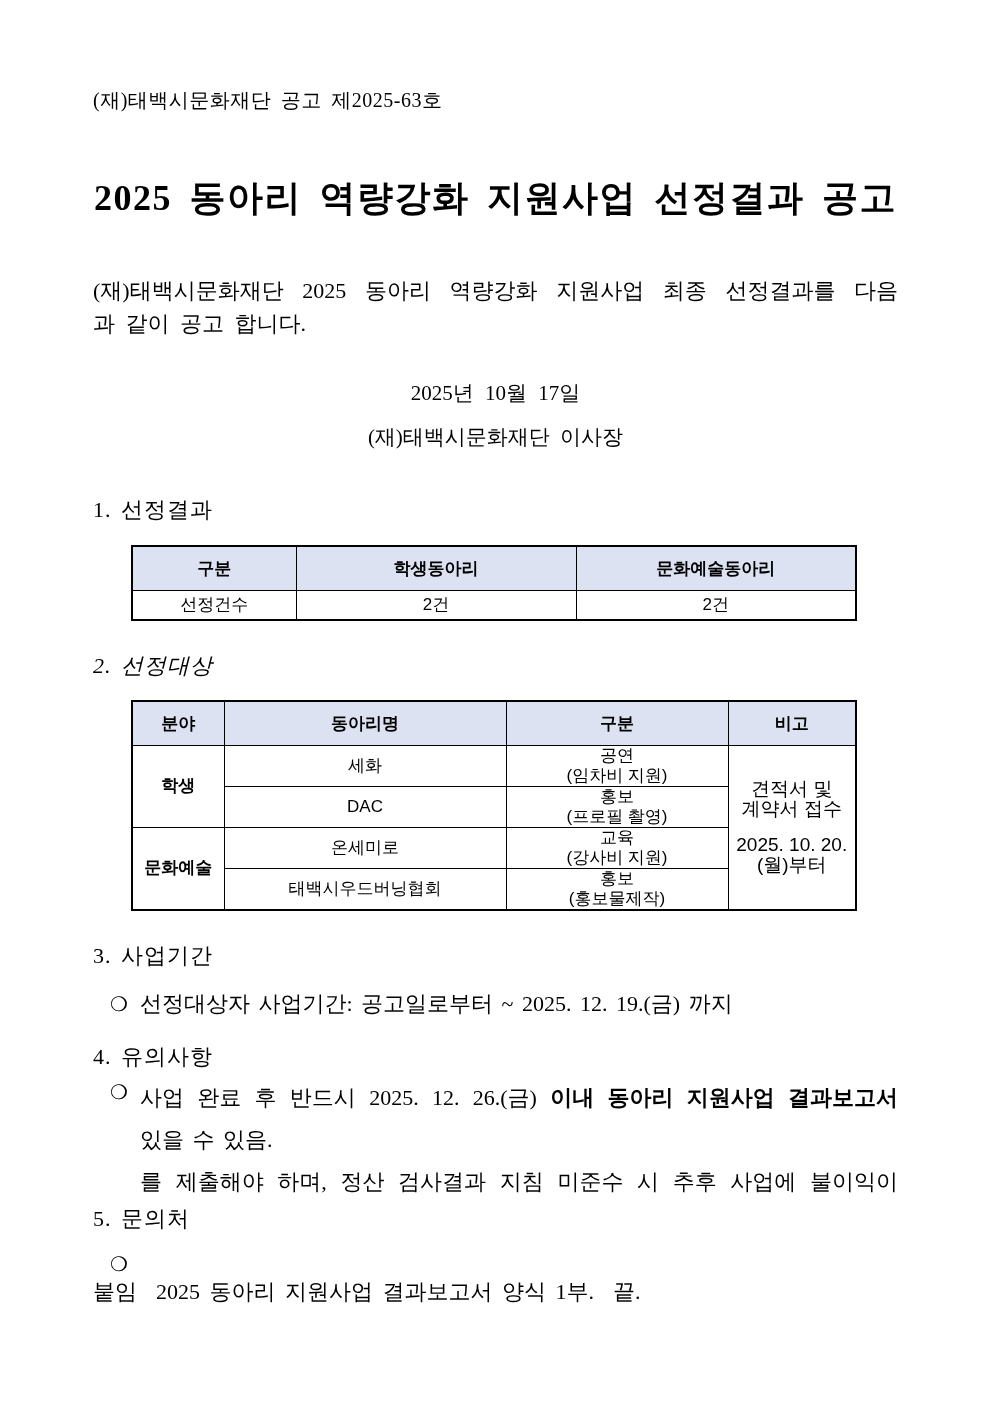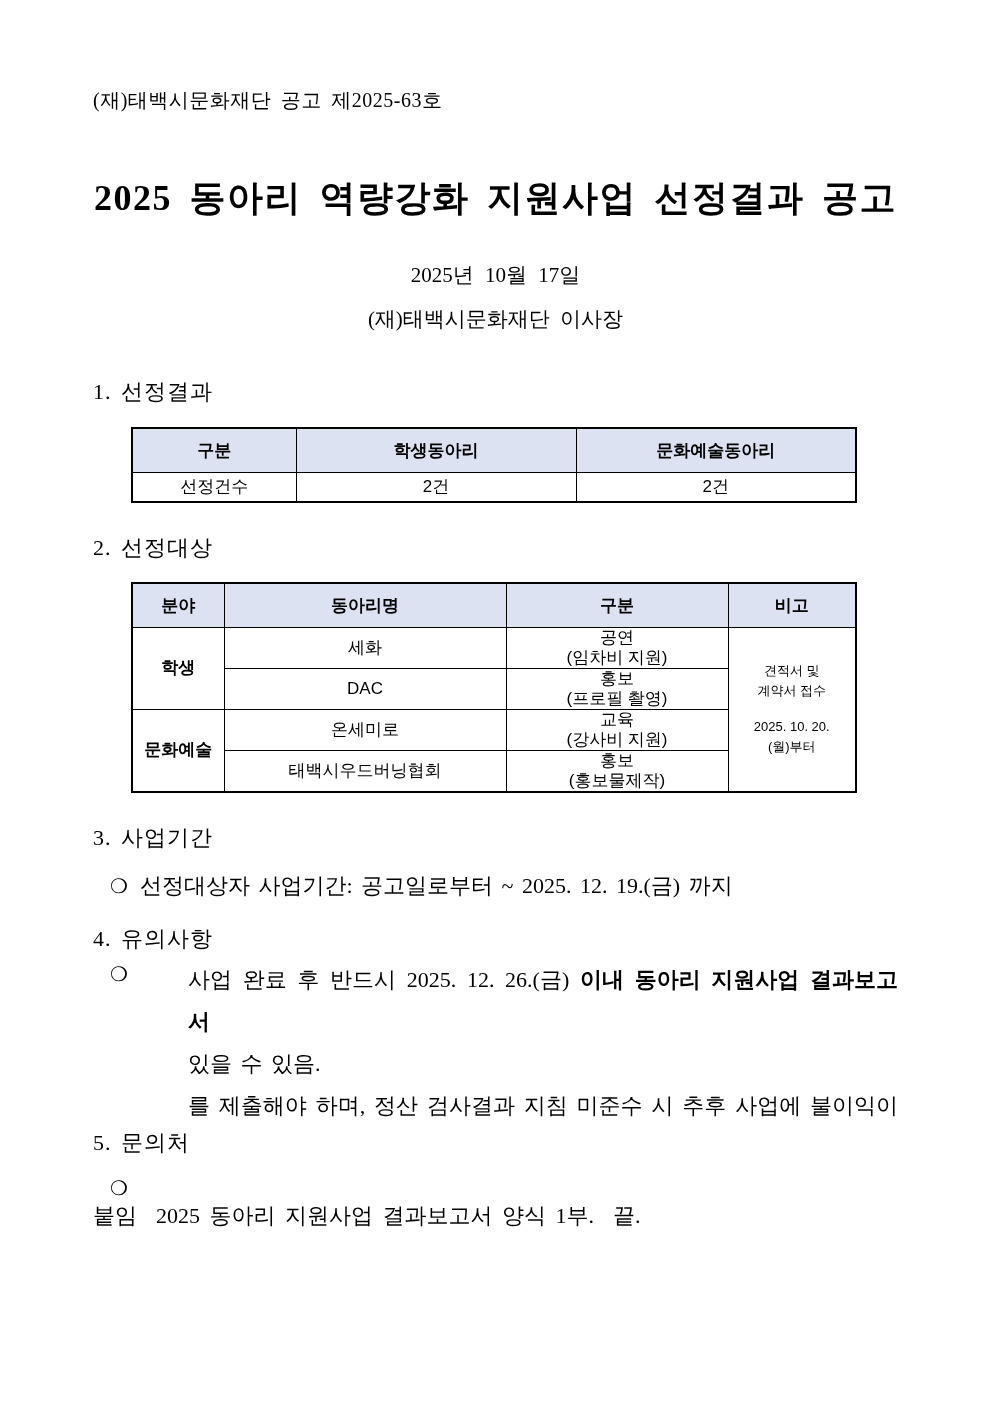--- a/index.html
+++ b/index.html
@@ -27,21 +27,21 @@
   }
   .intro { margin-top: 52px; font-size: 22px; line-height: 33px; word-spacing: 5px; }
   .intro .l1 { text-align: justify; text-align-last: justify; }
   .intro .l2 { text-align: left; }
 
   .date-line { margin-top: 40px; text-align: center; font-size: 21px; line-height: 26px; word-spacing: 6px; }
   .signer-line { margin-top: 18px; text-align: center; font-size: 21px; line-height: 26px; word-spacing: 5px; }
 
   .sec-heading { font-size: 22px; line-height: 28px; letter-spacing: 1px; word-spacing: 3px; }
   .sh1 { margin-top: 46px; }
-  .sh2 { margin-top: 31px; }
+  .sh2 { margin-top: 31px; font-style: italic; }
   .sh3 { margin-top: 31px; }
   .sh4 { margin-top: 24px; }
   .sh5 { margin-top: 2px; }
 
   table {
     border-collapse: collapse;
     table-layout: fixed;
     margin-left: 38px;
     width: 724px;
     font-family: "Liberation Sans", "DejaVu Sans", sans-serif;
@@ -55,56 +55,60 @@
   th {
     background: #dce2f1;
     font-weight: bold;
     height: 44px;
     font-size: 17px;
   }
   .t1 td { height: 30px; }
   .t2 td { height: 41px; line-height: 20px; }
   .t2 .field-cell { font-weight: bold; }
   .cat-cell div { line-height: 20px; }
-  .note-cell { font-size: 13px; line-height: 21px; border-radius: 18px; }
+  .note-cell { font-size: 19px; line-height: 21px; border-radius: 18px; }
   .note-gap { height: 16px; }
 
   .bullet-item {
     position: relative;
     padding-left: 47px;
     font-size: 22px; line-height: 30px;
     word-spacing: 3px;
   }
   .bi3 { margin-top: 19px; }
   .bi4 { margin-top: 6px; }
   .bi5 { margin-top: 16px; }
   .bullet-mark {
     position: absolute; left: 17px; top: 0;
     font-size: 20px;
   }
-  .para .line { line-height: 42px; margin-left: 48px; }
+  .para .line { line-height: 42px; }
   .para .j { text-align: justify; text-align-last: justify; }
   .bold-seg { font-weight: bold; }
 
   .attachment {
     margin-top: 44px;
     font-size: 22px; line-height: 30px;
     word-spacing: 4px;
     white-space: pre-wrap;
   }
 </style>
 </head>
 <body>
 
 <div class="page">
 
   <div class="docket">(재)태백시문화재단 공고 제2025-63호</div>
 
   <div class="title">2025 동아리 역량강화 지원사업 선정결과 공고</div>
 
+  <div class="intro">
+    <div class="l1">(재)태백시문화재단 2025 동아리 역량강화 지원사업 최종 선정결과를 다음</div>
+    <div class="l2">과 같이 공고 합니다.</div>
+  </div>
 
   <div class="date-line">2025년 10월 17일</div>
   <div class="signer-line">(재)태백시문화재단 이사장</div>
 
   <div class="sec-heading sh1">1. 선정결과</div>
 
   <table class="t1">
     <colgroup>
         <col style="width:164px">
         <col style="width:280px">

